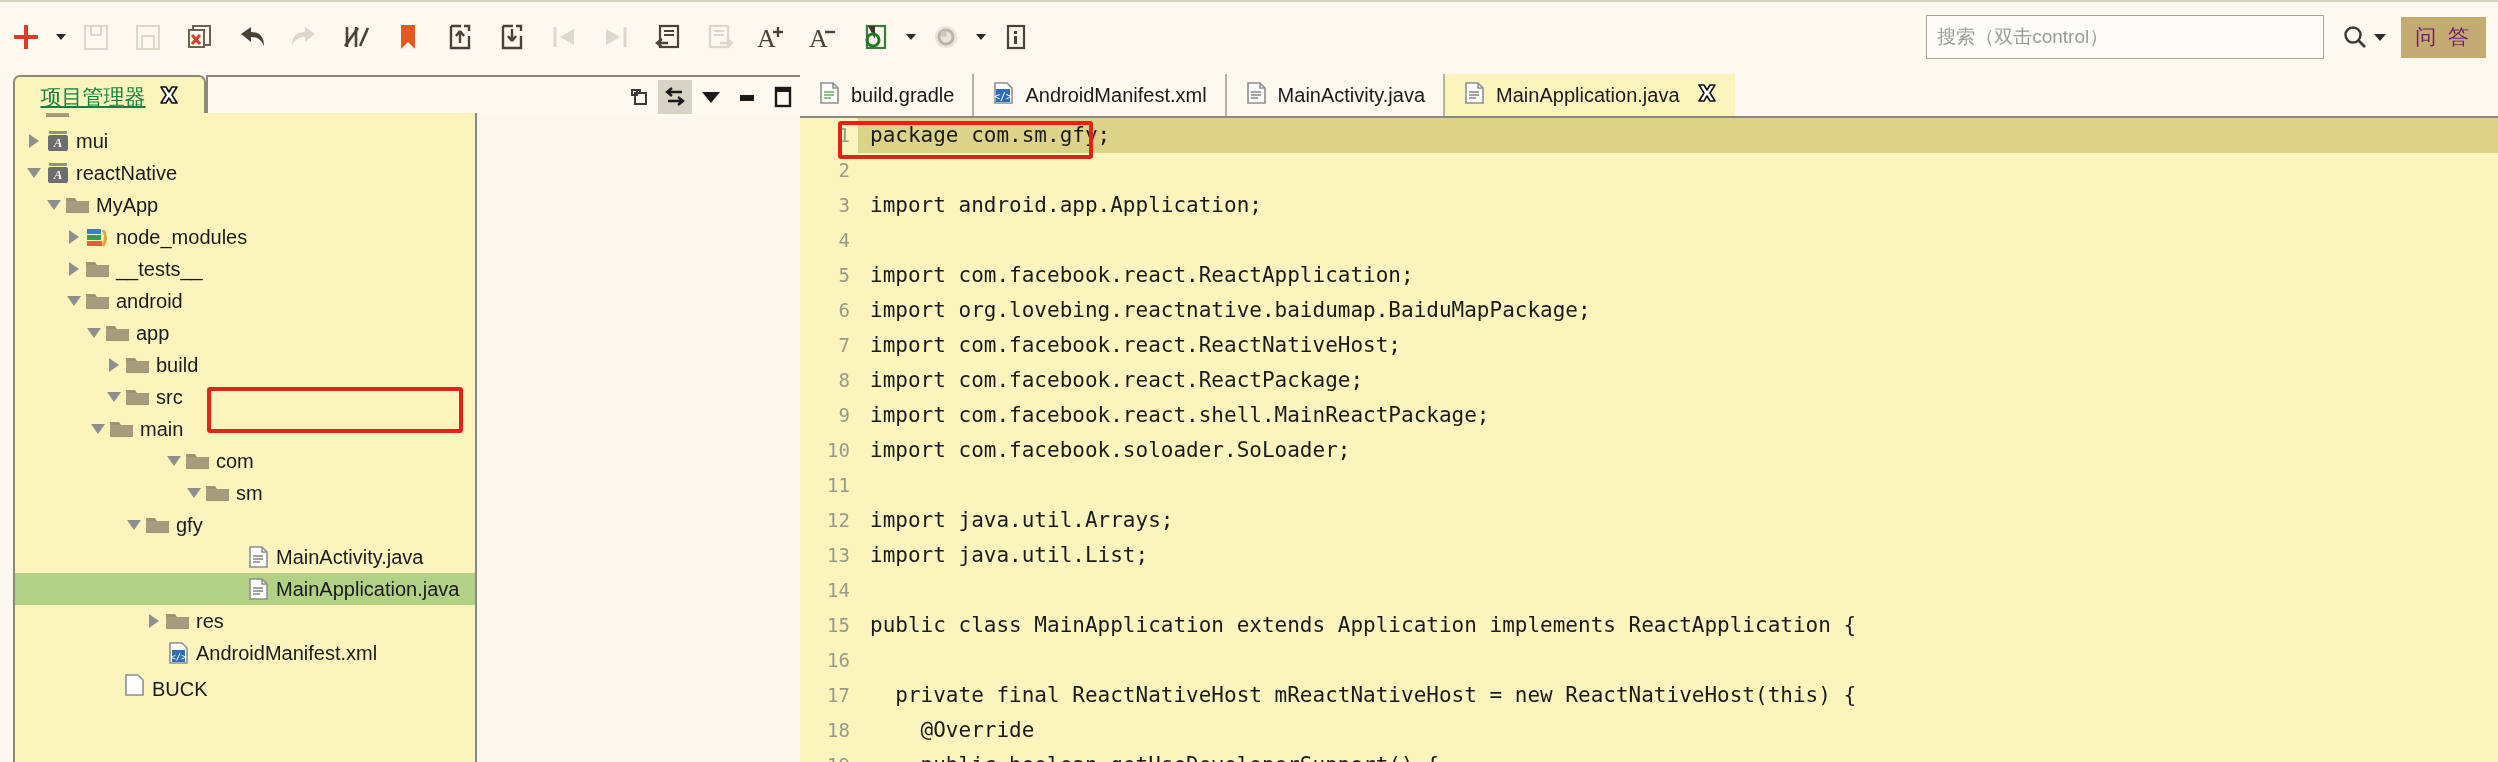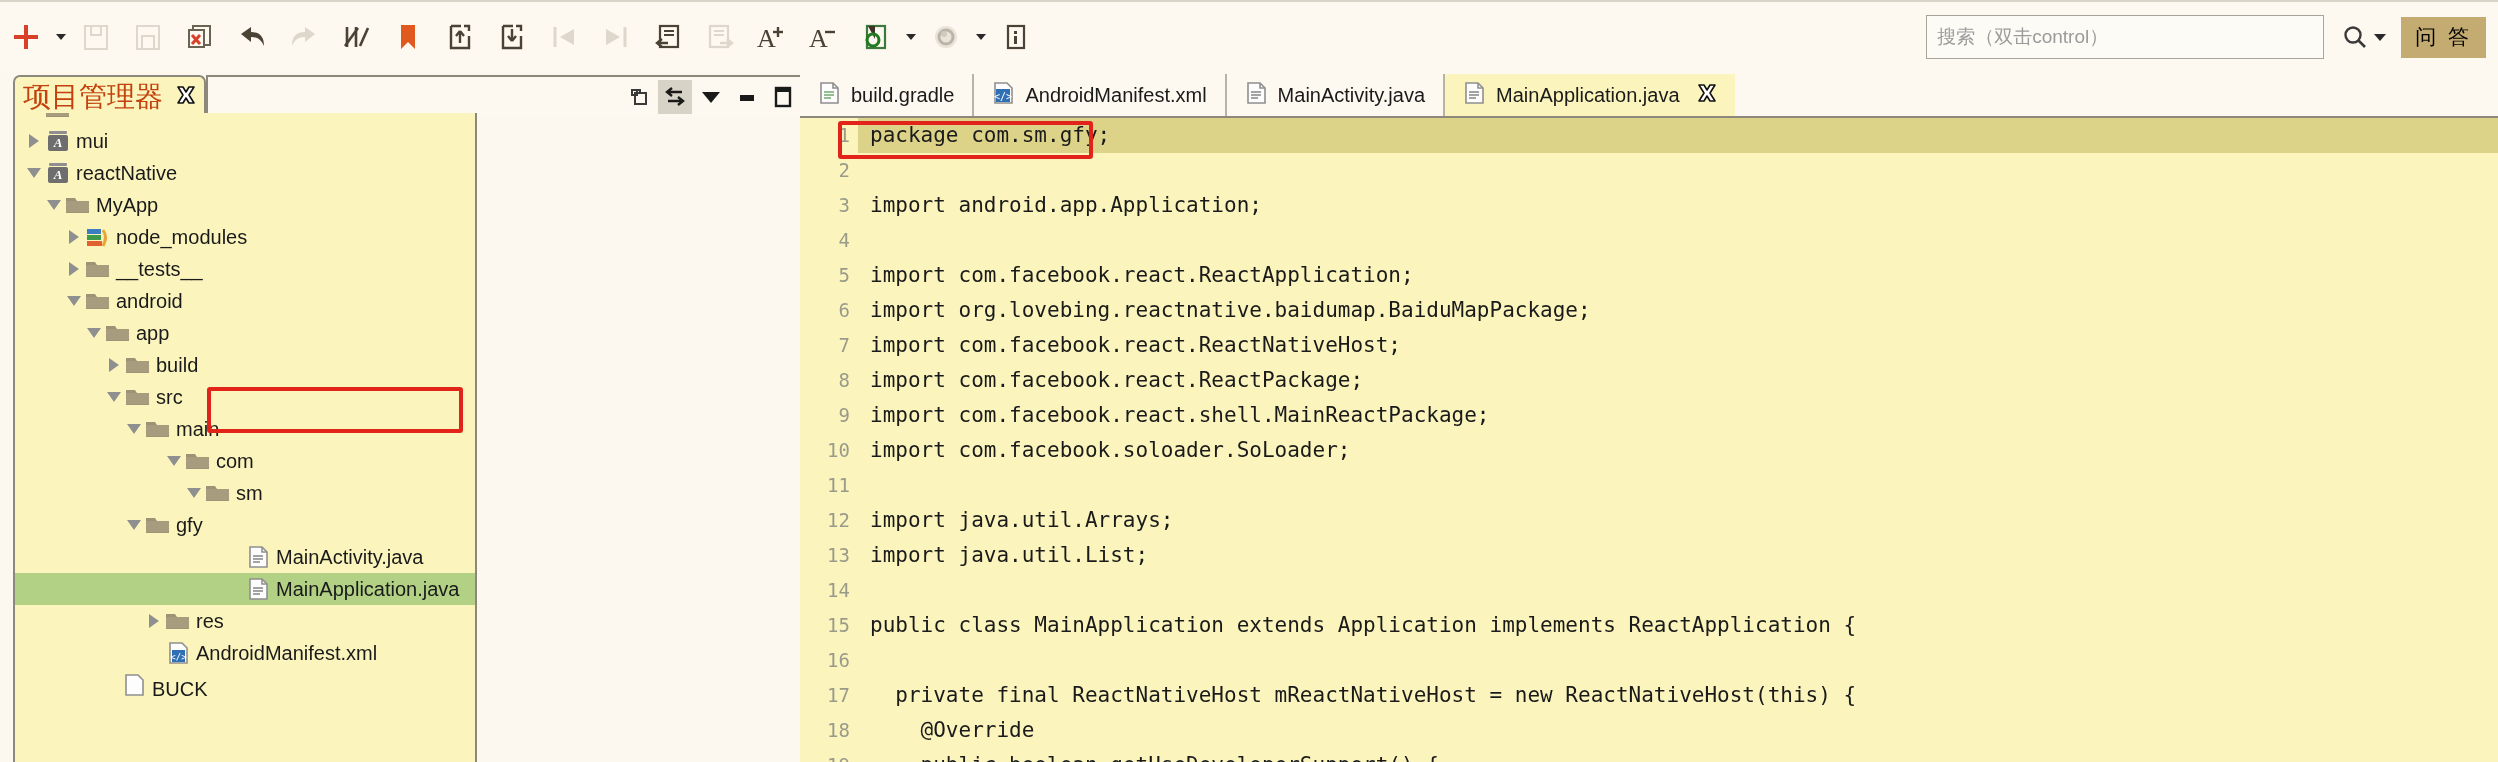--- a/index.html
+++ b/index.html
@@ -60,21 +60,21 @@
     padding: 0 10px; box-sizing: border-box;
   }
   .search-input::placeholder { color: #9b9b9b; }
   .search-btn {
     display: flex; align-items: center; gap: 5px;
     height: 52px; padding: 0 6px 0 8px;
   }
   .qa-btn {
     margin-left: 8px; margin-right: 12px;
     background: #c3ab71;
-    color: #000000;
+    color: #701a75;
     font-size: 21px;
     letter-spacing: 3px;
     padding: 9px 14px 11px 14px;
     line-height: 1;
   }
 
   
   .panelrow {
     position: absolute; left: 0; top: 72px;
     width: 2498px; height: 44px;
@@ -83,21 +83,21 @@
     position: absolute; left: 13px; top: 3px;
     width: 193px; height: 41px;
     background: #fbf5bd;
     border: 2px solid #8d887c;
     border-bottom: none;
     border-radius: 7px 7px 0 0;
     box-sizing: border-box;
     display: flex; align-items: center; justify-content: center;
     gap: 13px;
   }
-  .proj-tab-label { font-size: 28px; color: #c2410c; }
+  .proj-tab-label { font-size: 21px; color: #15803d; text-decoration: underline; }
   .panel-tools {
     position: absolute; left: 206px; top: 3px; right: 1692px;
     height: 41px;
     background: #fdf8f0;
     border: 2px solid #8d887c;
     border-bottom: none;
     box-sizing: border-box;
     display: flex; align-items: center; justify-content: flex-end;
     padding-right: 4px;
   }
@@ -574,21 +574,21 @@
             <i class="d"></i>
           </span>
           <span class="tico">
             <svg width="26" height="22" viewBox="0 0 26 22">
               <path d="M1 4 h9 l2 3 h12 v12 h-23 Z" fill="#9c9374"></path>
               <path d="M1 7 h23 v11 h-23 Z" fill="#a79d7e"></path>
             </svg>
           </span>
           <span class="tlabel">src</span>
         </div>
-        <div class="trow" style="padding-left: 108px;">
+        <div class="trow" style="padding-left: 72px;">
           <span class="arrow">
             <i class="d"></i>
           </span>
           <span class="tico">
             <svg width="26" height="22" viewBox="0 0 26 22">
               <path d="M1 4 h9 l2 3 h12 v12 h-23 Z" fill="#9c9374"></path>
               <path d="M1 7 h23 v11 h-23 Z" fill="#a79d7e"></path>
             </svg>
           </span>
           <span class="tlabel">main</span>

